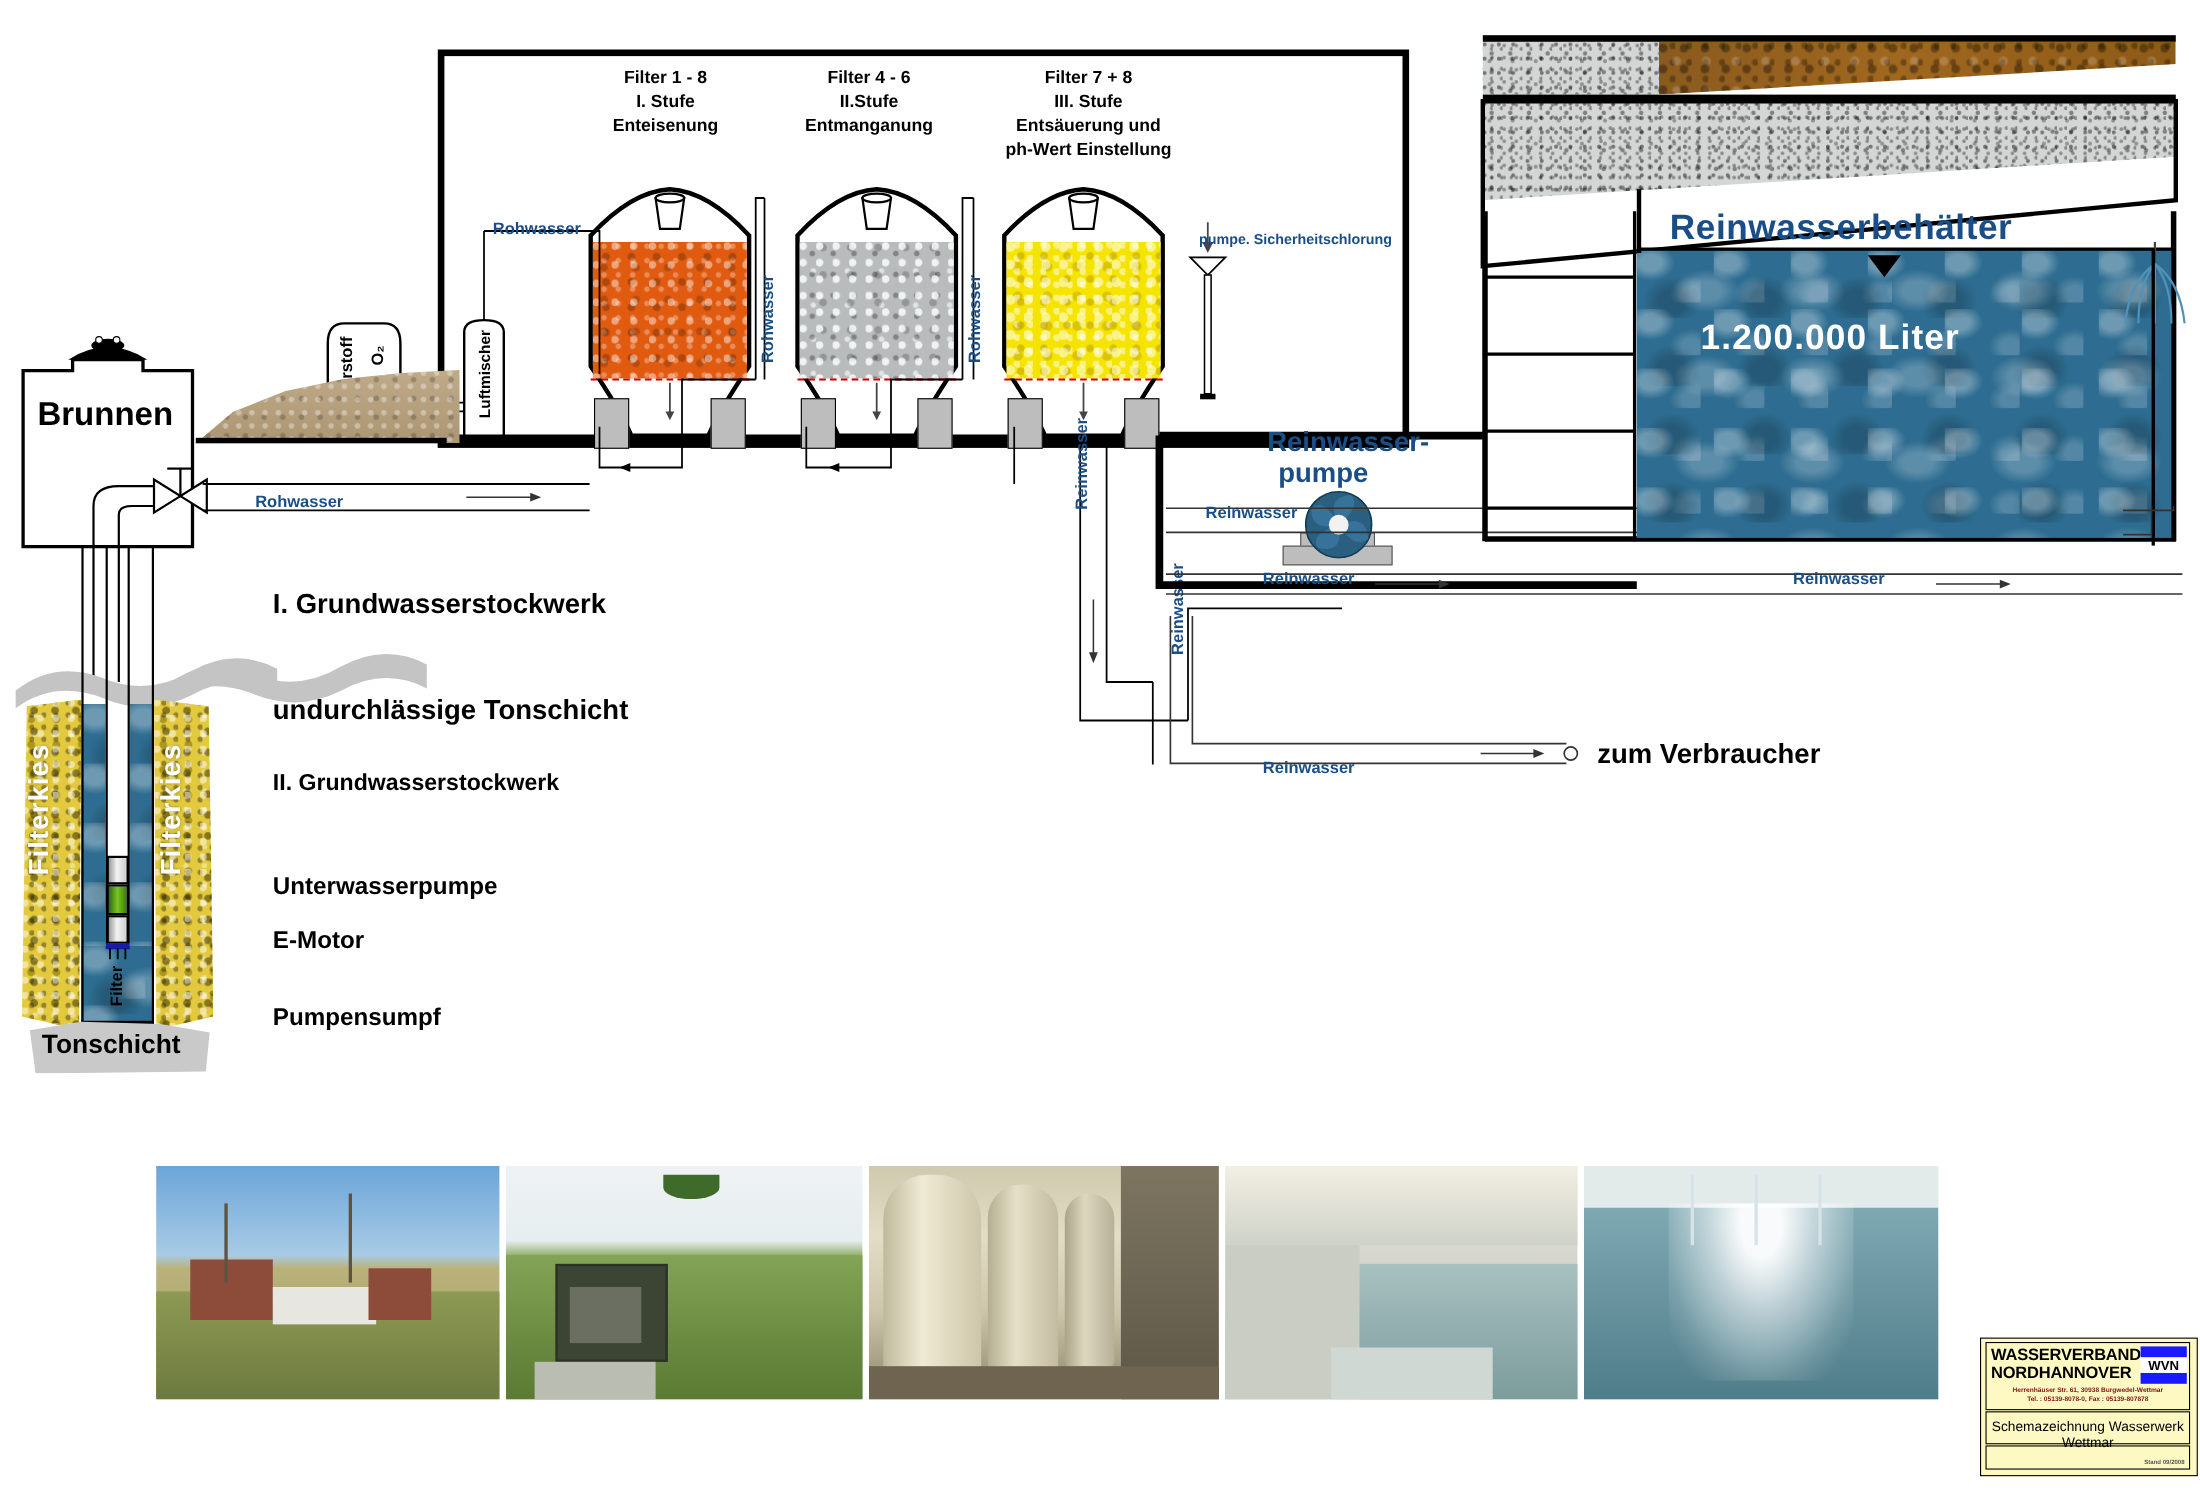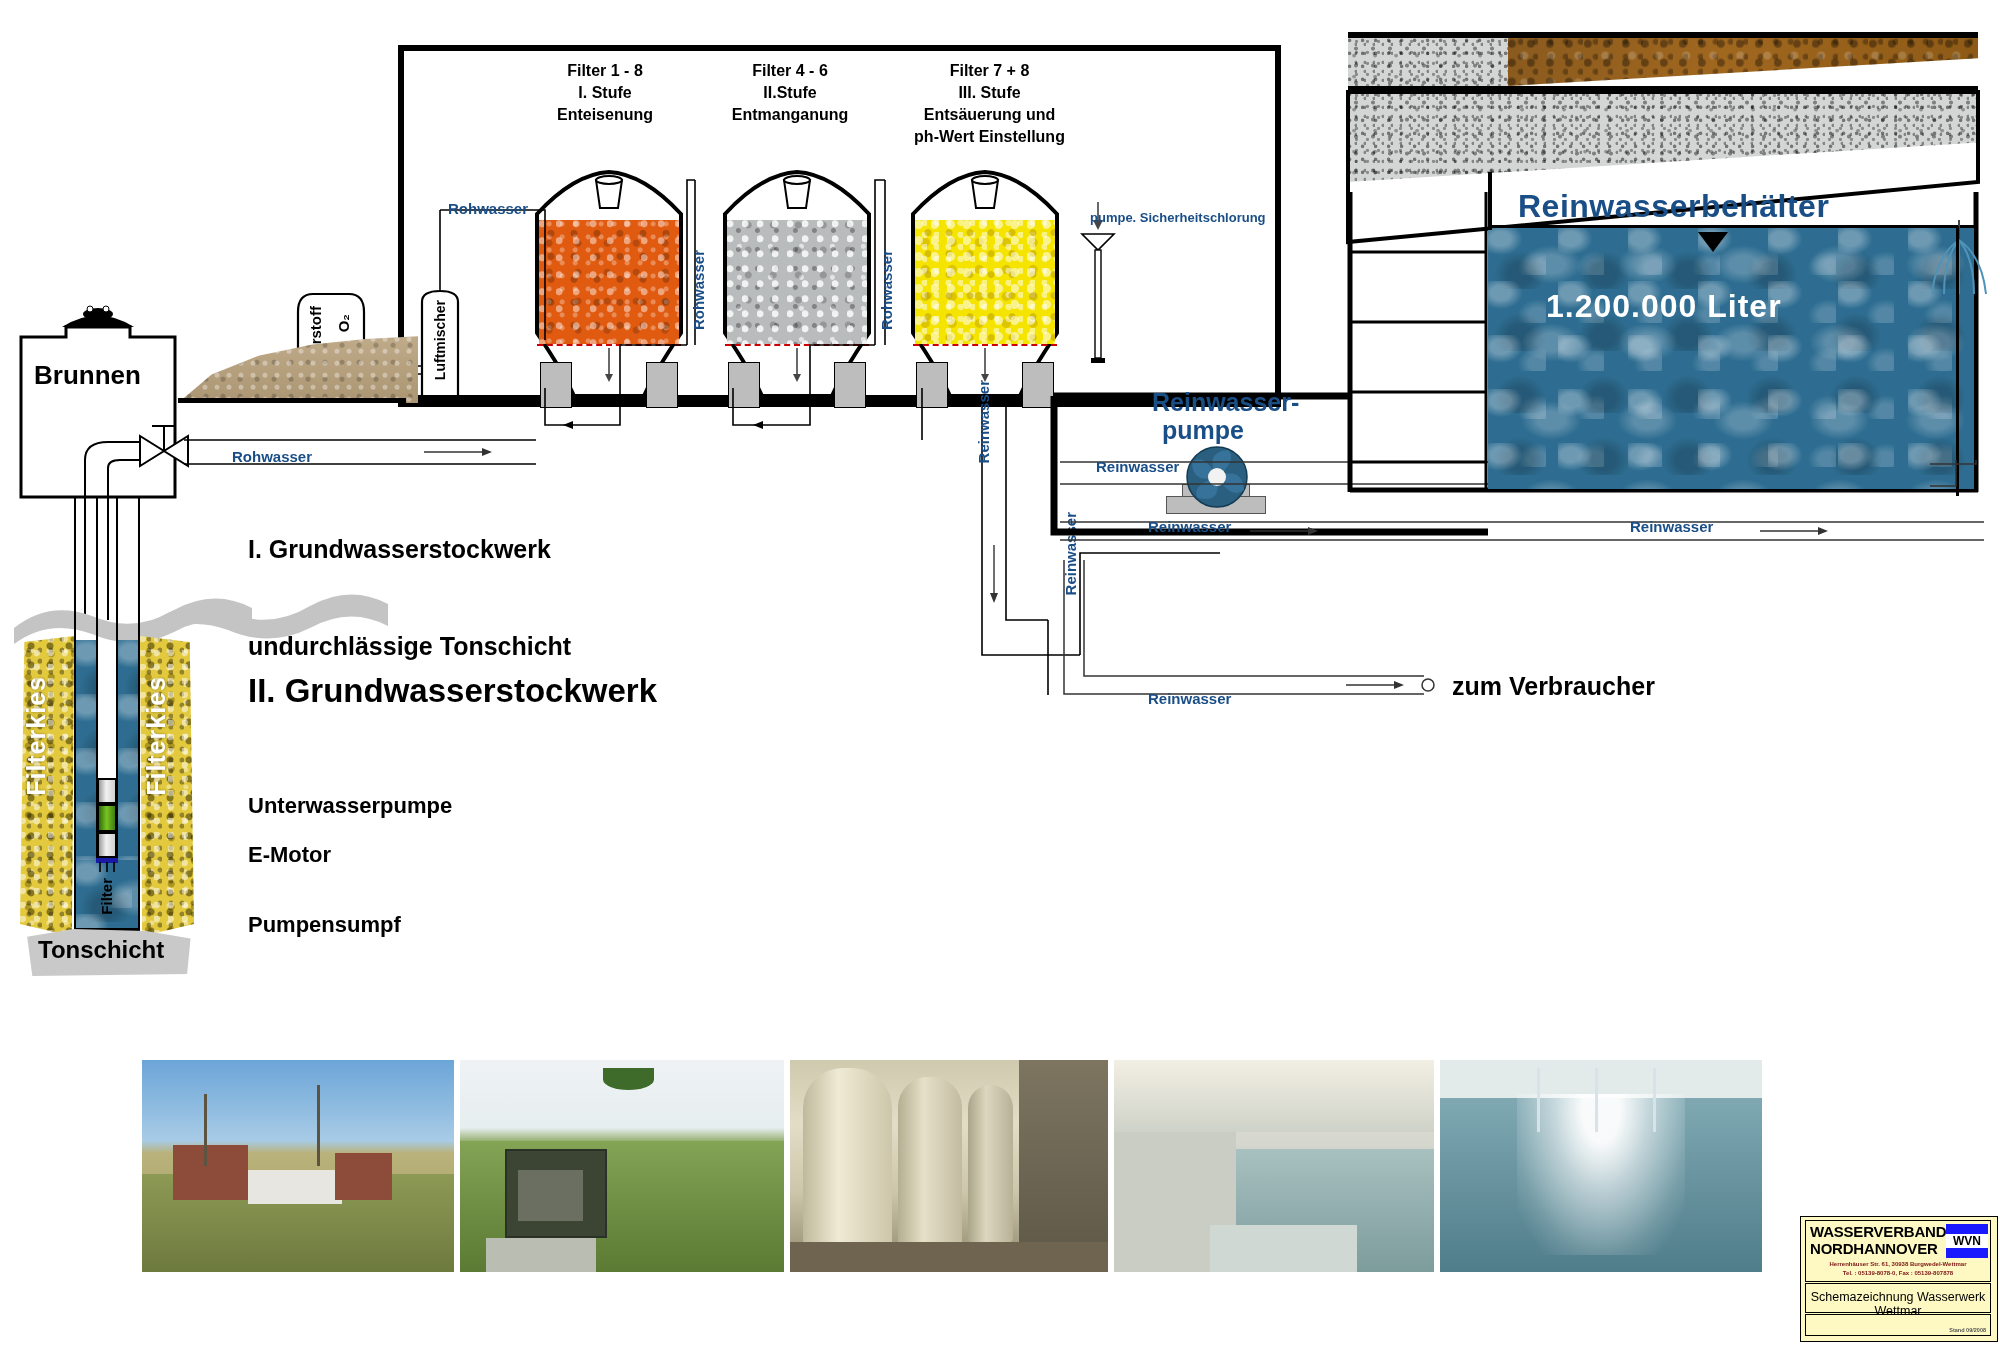--- a/index.html
+++ b/index.html
@@ -229,21 +229,21 @@
   <div class="hl" style="left:178px;top:398px;width:228px;height:5px;"></div>
 
   <div class="abs" style="left:18px;top:300px;width:170px;height:200px;">
     <svg width="170" height="200" style="position:absolute;left:0;top:0;">
       <path d="M3 100 L3 37 L48 37 L48 27 L112 27 L112 37 L157 37 L157 100 L157 197 L3 197 Z" fill="#fff" stroke="#000" stroke-width="3"></path>
       <path d="M44 27 Q80 4 116 27 Z" fill="#000"></path>
       <ellipse cx="80" cy="14" rx="15" ry="6" fill="#000"></ellipse>
       <circle cx="72" cy="9" r="3" fill="#fff" stroke="#000" stroke-width="1"></circle>
       <circle cx="88" cy="9" r="3" fill="#fff" stroke="#000" stroke-width="1"></circle>
     </svg>
-    <div class="blk" style="position:absolute;left:16px;top:60px;font-size:26px;">Brunnen</div>
+    <div class="blk" style="position:absolute;left:16px;top:60px;font-size:30px;">Brunnen</div>
   </div>
 
   <svg class="abs" width="260" height="220" style="left:60px;top:420px;">
     <g fill="none" stroke="#000" stroke-width="2">
       <path d="M25 200 L25 40 Q25 22 48 22 L80 22"></path>
       <path d="M48 200 L48 48 Q48 40 60 40 L80 40"></path>
     </g>
 
     <polygon points="80,16 80,46 104,31" fill="#fff" stroke="#000" stroke-width="2"></polygon>
     <polygon points="128,16 128,46 104,31" fill="#fff" stroke="#000" stroke-width="2"></polygon>
@@ -304,21 +304,21 @@
   <div class="abs" style="left:98px;top:878px;">
     <div class="blk vert" style="font-size:15px;">Filter</div>
   </div>
 
   <div class="abs tex-clay" style="left:22px;top:928px;width:172px;height:48px;
               clip-path:polygon(3% 18%,30% 2%,72% 6%,98% 22%,96% 96%,6% 100%);"></div>
   <div class="blk abs" style="left:38px;top:936px;font-size:24px;">Tonschicht</div>
 
   <div class="blk abs" style="left:248px;top:535px;font-size:25px;">I. Grundwasserstockwerk</div>
   <div class="blk abs" style="left:248px;top:612px;font-size:25px;margin-top:20px;">undurchlässige Tonschicht</div>
-  <div class="blk abs" style="left:248px;top:672px;font-size:33px;">II. Grundwasserstockwerk</div>
+  <div class="blk abs" style="left:248px;top:700px;font-size:21px;">II. Grundwasserstockwerk</div>
   <div class="blk abs" style="left:248px;top:793px;font-size:22px;">Unterwasserpumpe</div>
   <div class="blk abs" style="left:248px;top:842px;font-size:22px;">E-Motor</div>
   <div class="blk abs" style="left:248px;top:912px;font-size:22px;">Pumpensumpf</div>
 
   <svg class="abs" width="560" height="310" style="left:960px;top:395px;">
     <g fill="none" stroke="#000" stroke-width="1.6">
       <path d="M22 0 L22 260 L120 260"></path>
       <path d="M46 0 L46 225 L88 225"></path>
       <path d="M88 225 L88 300"></path>
       <path d="M120 260 L120 158 L260 158"></path>

